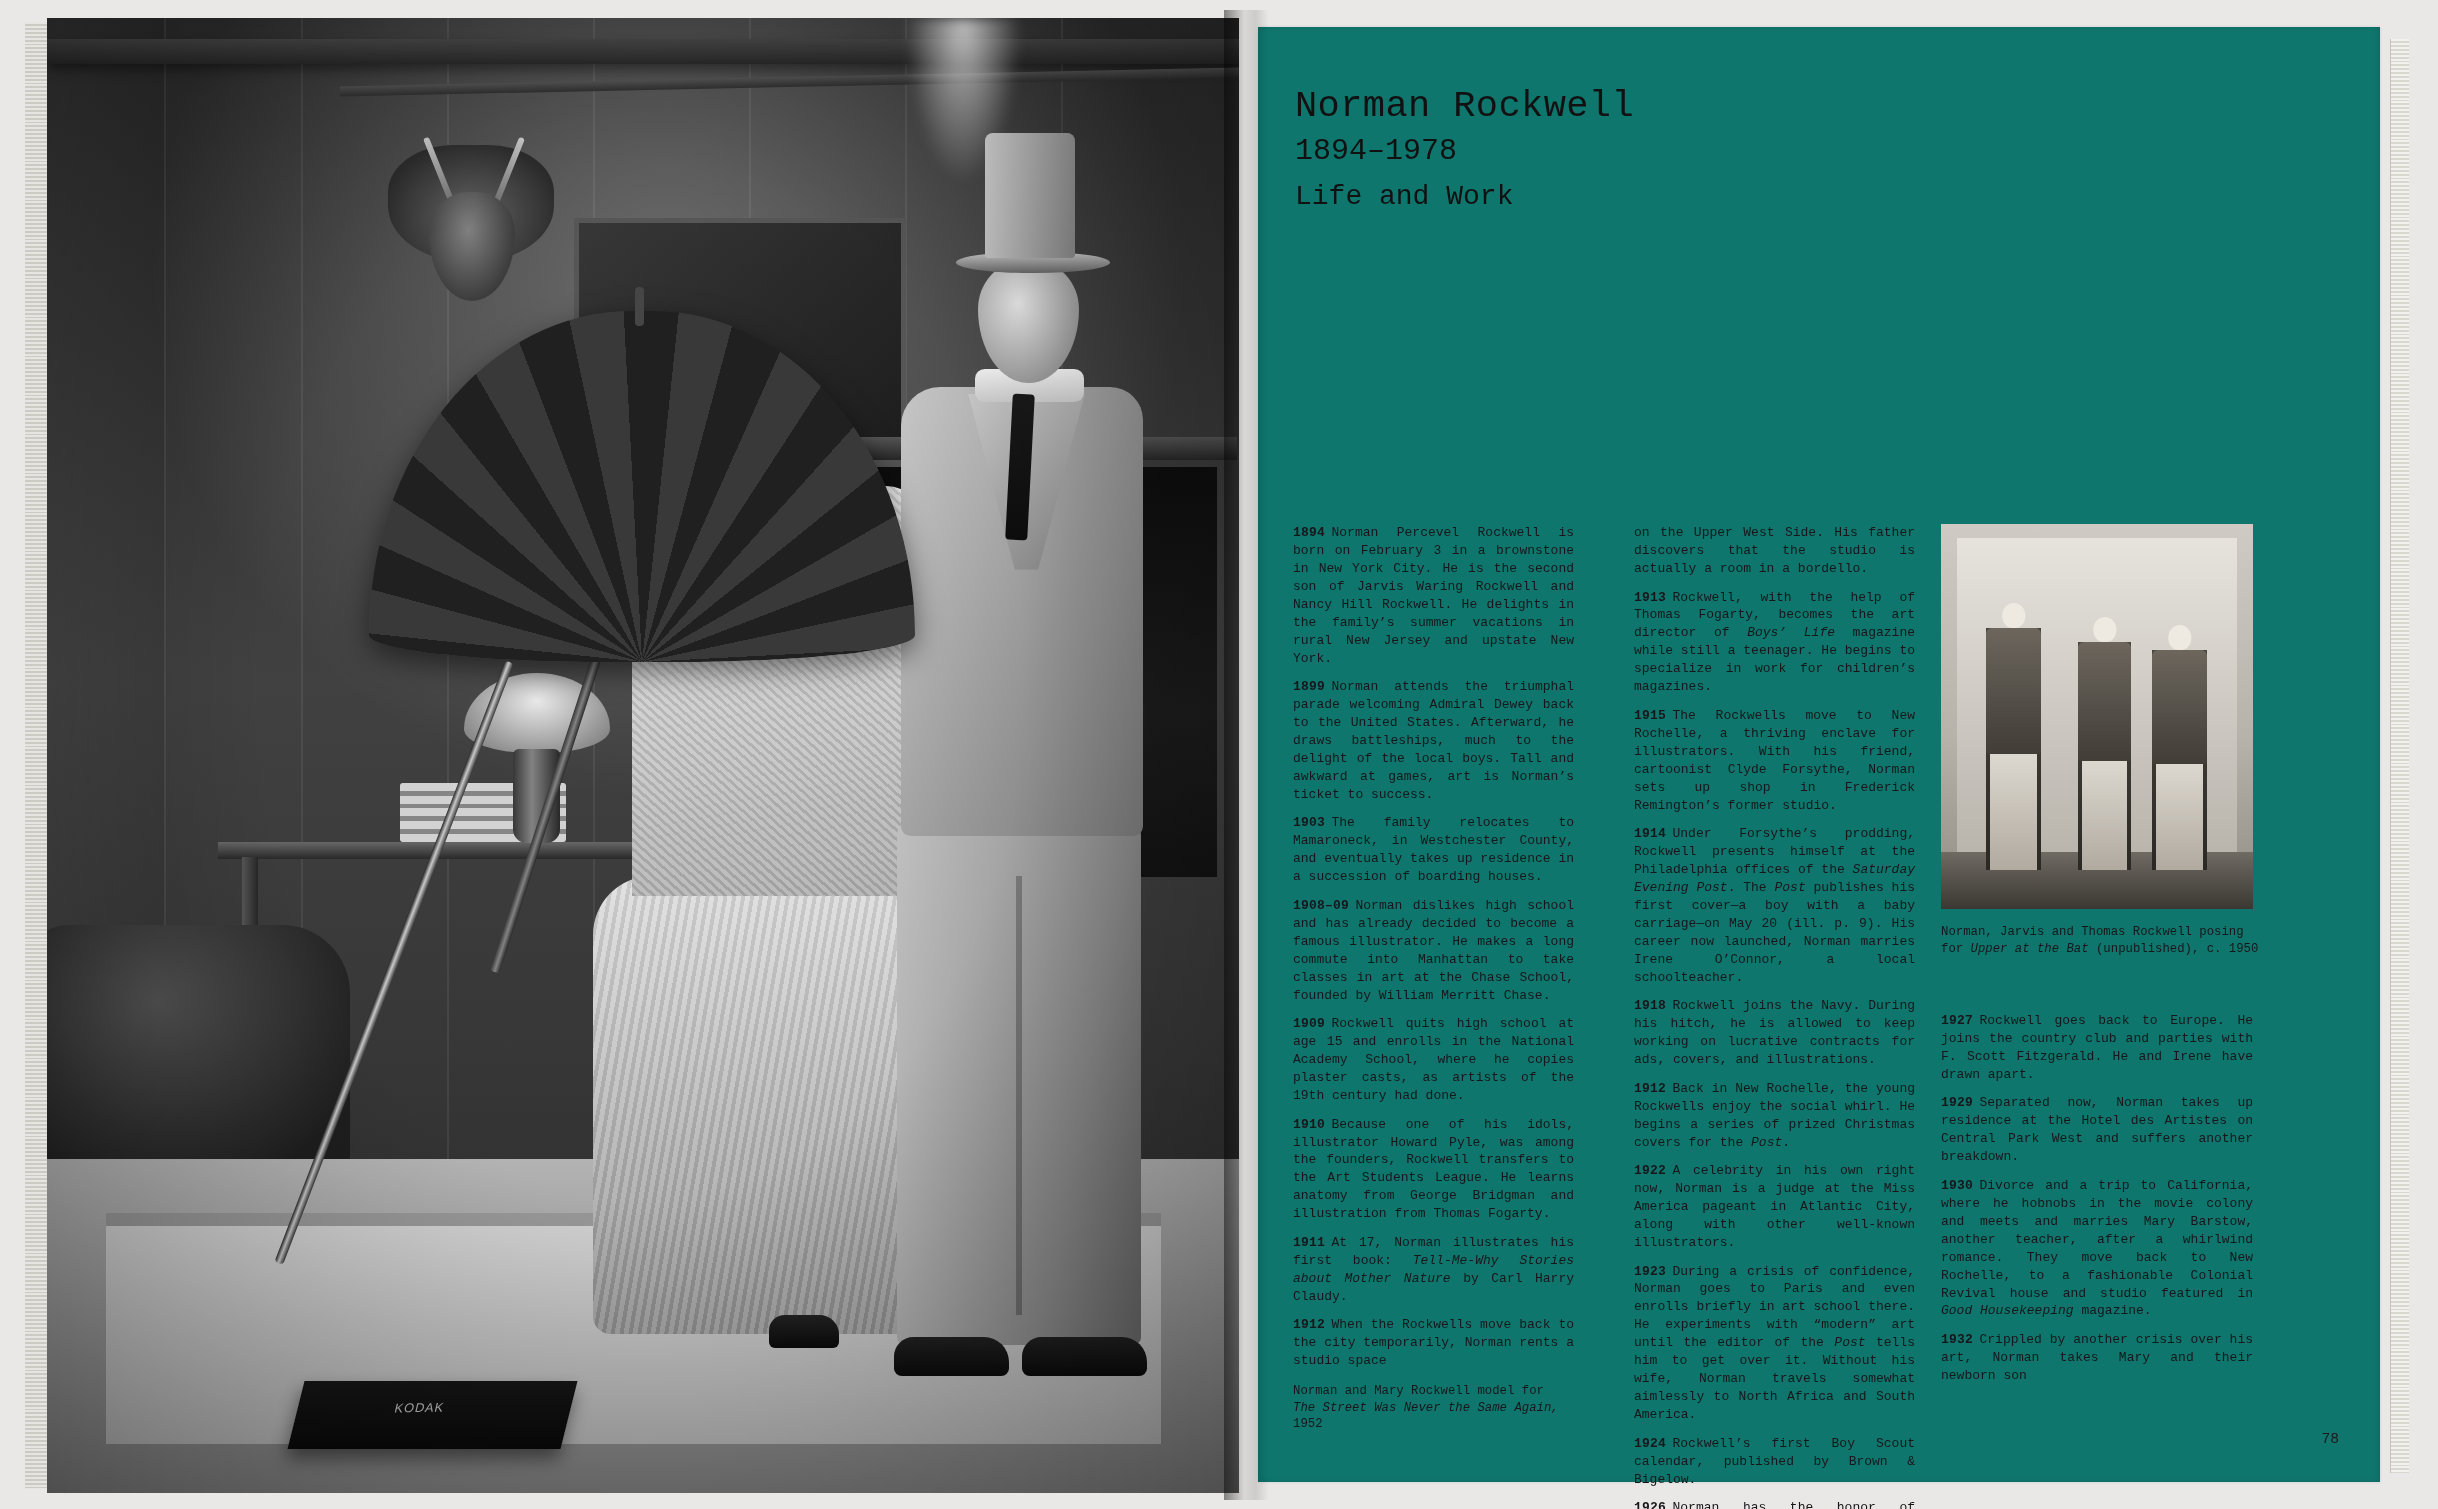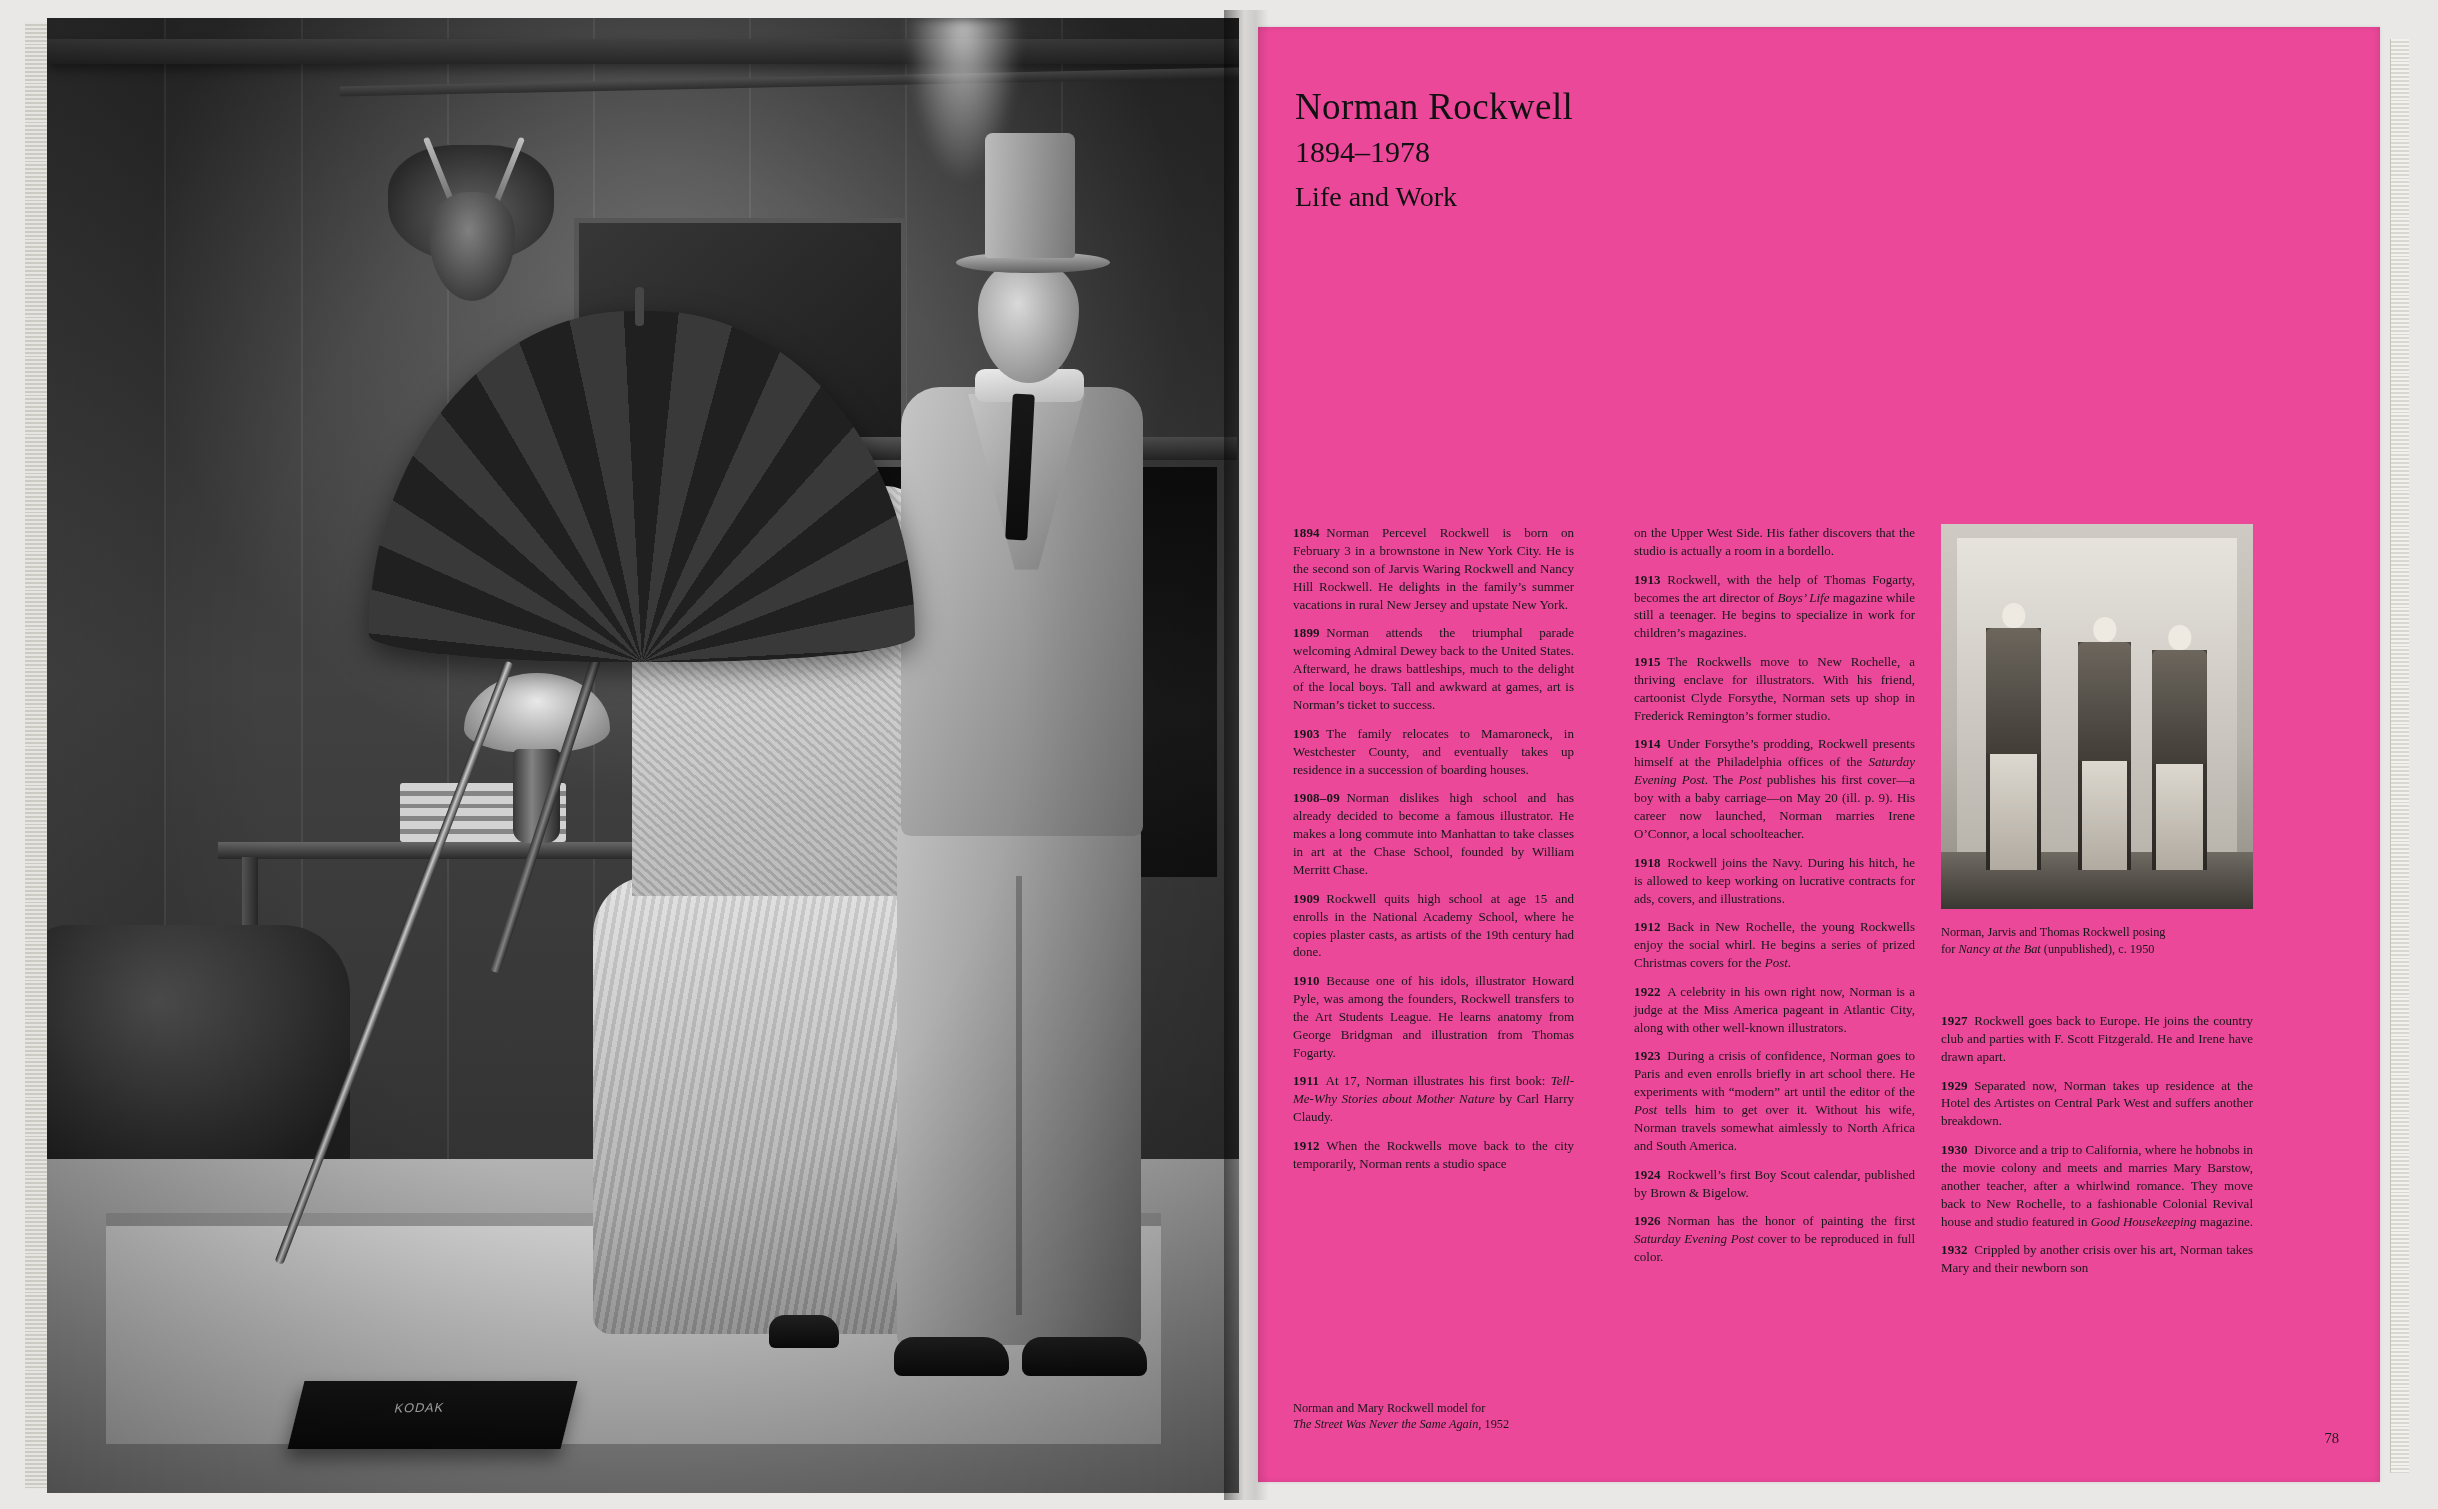--- a/index.html
+++ b/index.html
@@ -426,22 +426,23 @@
     border-left: 1px solid #c6c2bb;
   }
 
   
   .right-page {
     position: absolute;
     left: 1258px;
     top: 27px;
     width: 1122px;
     height: 1455px;
-    background: #ec4899;
+    background: #0f766e;
     box-shadow: -2px 0 7.8px rgba(0,0,0,0.10) inset, 0 0 2.9px rgba(0,0,0,0.12);
+    font-family: Liberation Mono, monospace;
   }
 
   .title-block {
     position: absolute;
     left: 37px;
     top: 59px;
     width: 585px;
   }
   .title-main {
     font-size: 37px;
@@ -712,21 +713,21 @@
       </div>
       <div class="fig" style="left:211px;width:55px;height:220px;">
         <div class="hd"></div>
         <div class="tors"></div>
         <div class="legs"></div>
       </div>
     </div>
 
     <div class="rp-caption">
       <span>Norman, Jarvis and Thomas Rockwell posing</span><br>
-      <span>for </span><i>Nancy at the Bat</i><span> (unpublished), c. 1950</span>
+      <span>for </span><i>Upper at the Bat</i><span> (unpublished), c. 1950</span>
     </div>
 
     <div class="rp-col3-text" id="col3">
         <p class="para"><span class="yr">1927</span> Rockwell goes back to Europe. He joins the country club and parties with F. Scott Fitzgerald. He and Irene have drawn apart.</p>
         <p class="para"><span class="yr">1929</span> Separated now, Norman takes up residence at the Hotel des Artistes on Central Park West and suffers another breakdown.</p>
         <p class="para"><span class="yr">1930</span> Divorce and a trip to California, where he hobnobs in the movie colony and meets and marries Mary Barstow, another teacher, after a whirlwind romance. They move back to New Rochelle, to a fashionable Colonial Revival house and studio featured in <i>Good Housekeeping</i> magazine.</p>
         <p class="para"><span class="yr">1932</span> Crippled by another crisis over his art, Norman takes Mary and their newborn son</p>
       </div>
 
     <div class="folio">78</div>

